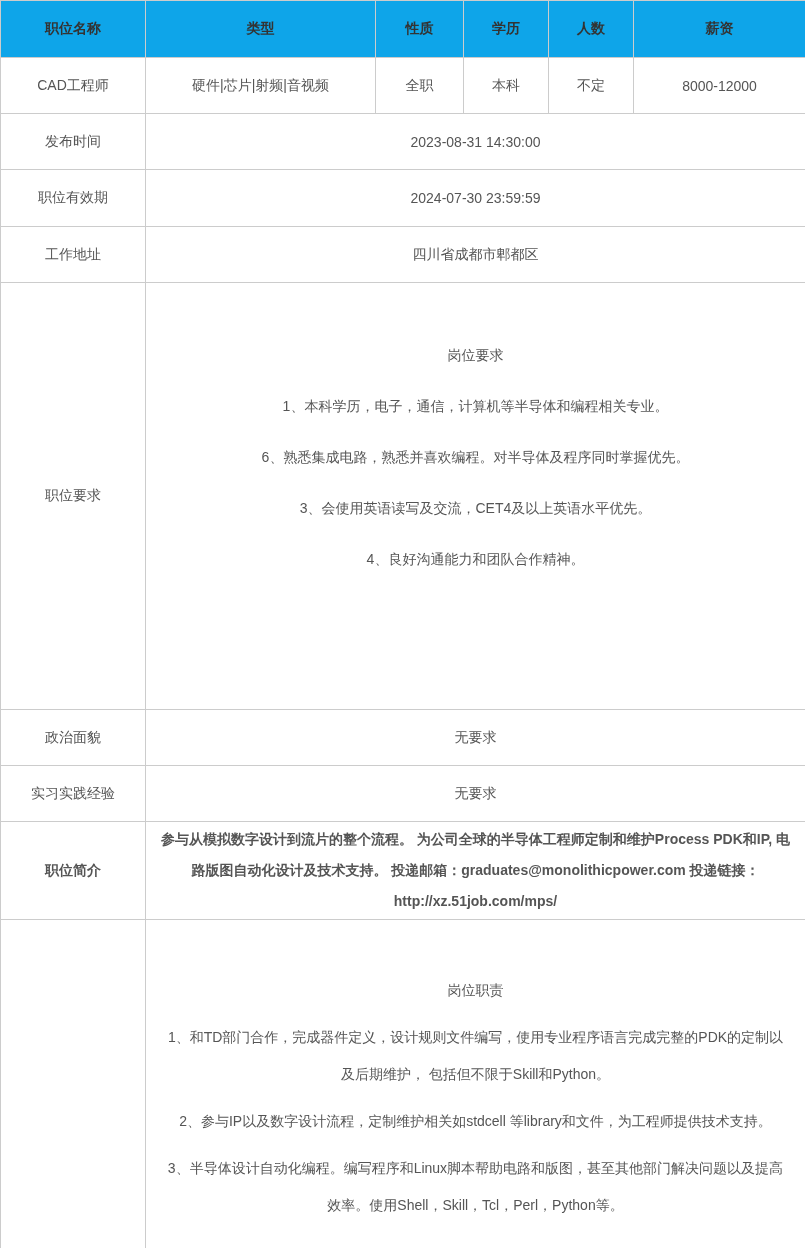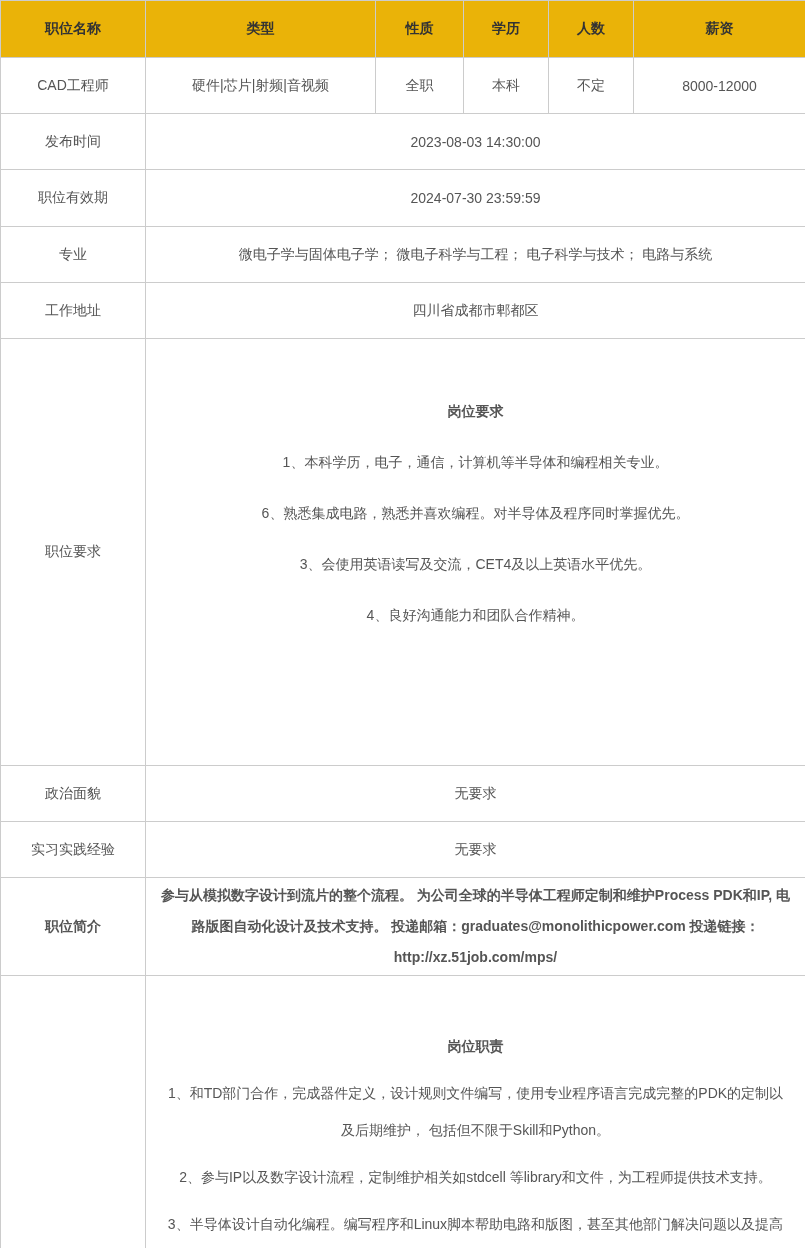--- a/index.html
+++ b/index.html
@@ -22,21 +22,21 @@
   .job-table td {
     border: 1px solid #cccccc;
     text-align: center;
     vertical-align: middle;
     font-size: 14px;
     color: #555555;
     padding: 2px 10px;
     word-break: break-word;
   }
   .job-table th {
-    background: #eab308;
+    background: #0ea5e9;
     color: #333333;
     font-weight: bold;
     height: 52px;
   }
   tr.r51 td { height: 51px; margin-top: 43px; }
   tr.r52 td { height: 52px; }
   tr.r83 td { height: 83px; font-weight: bold; }
   td.wrap-cell { line-height: 31px; }
   tr.req-row td { height: 370px; }
   td.big-label { vertical-align: middle; margin-left: 48px; }
@@ -49,21 +49,21 @@
   td.req-cell p {
     margin: 0 0 14px 0;
     line-height: 37px;
   }
   tr.duty-row td { height: 630px; }
   td.duty-cell { padding-top: 52px; }
   td.duty-cell p {
     margin: 0 0 10px 0;
     line-height: 37px;
   }
-  p.section-heading { font-weight: bold; }
+  p.section-heading { font-weight: normal; }
 </style>
 </head>
 <body>
 
 <table class="job-table">
   <colgroup>
     <col style="width:145px">
     <col style="width:230px">
     <col style="width:88px">
     <col style="width:85px">
@@ -85,32 +85,28 @@
       <td>CAD工程师</td>
       <td>硬件|芯片|射频|音视频</td>
       <td>全职</td>
       <td>本科</td>
       <td>不定</td>
       <td>8000-12000</td>
     </tr>
 
     <tr class="r51">
       <td>发布时间</td>
-      <td colspan="5">2023-08-03 14:30:00</td>
+      <td colspan="5">2023-08-31 14:30:00</td>
     </tr>
 
     <tr class="r52">
       <td>职位有效期</td>
       <td colspan="5">2024-07-30 23:59:59</td>
     </tr>
 
-    <tr class="r51">
-      <td>专业</td>
-      <td colspan="5">微电子学与固体电子学； 微电子科学与工程； 电子科学与技术； 电路与系统</td>
-    </tr>
 
     <tr class="r51">
       <td>工作地址</td>
       <td colspan="5">四川省成都市郫都区</td>
     </tr>
 
     <tr class="req-row">
       <td class="big-label">职位要求</td>
       <td colspan="5" class="section-cell req-cell">
         <p class="section-heading">岗位要求</p>

